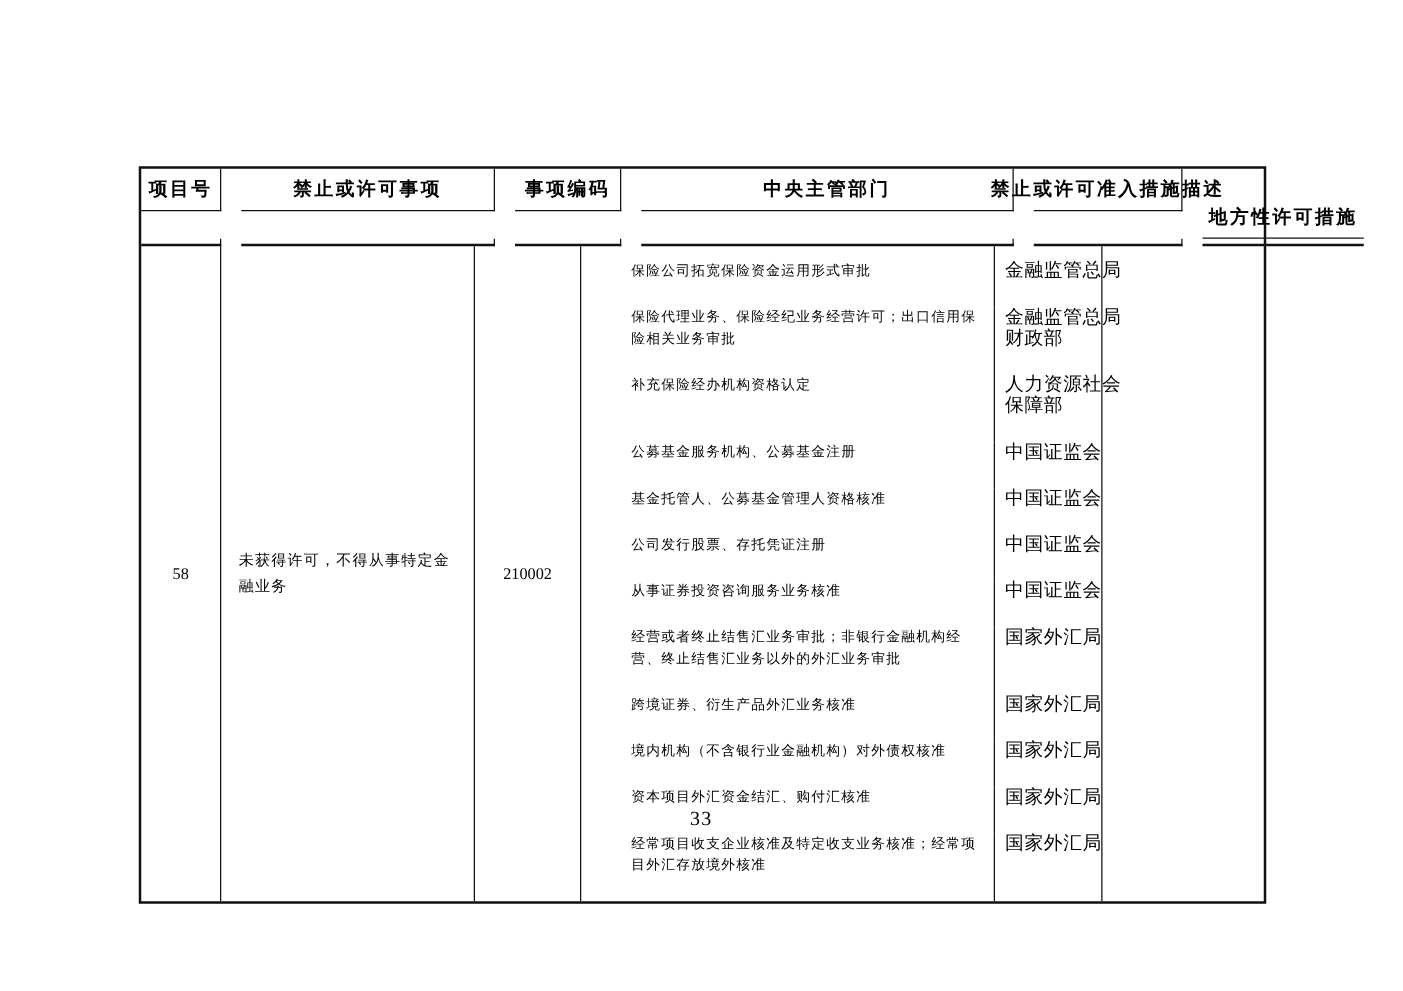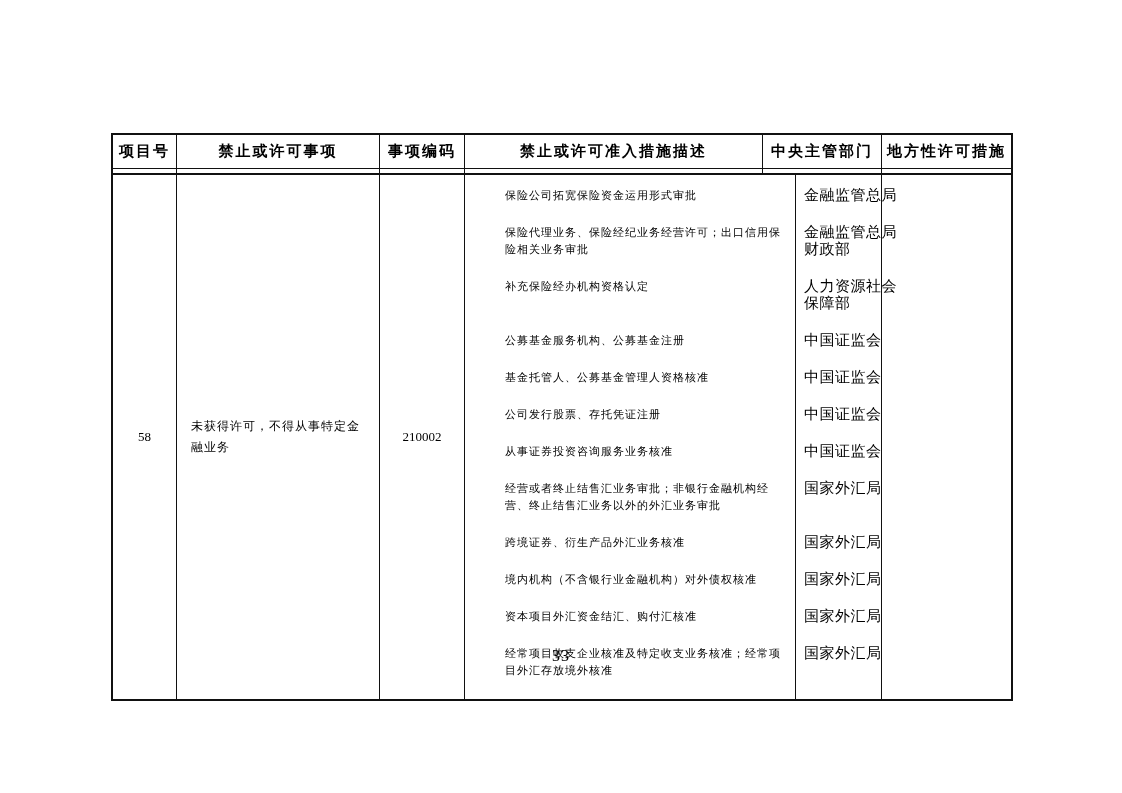--- a/index.html
+++ b/index.html
@@ -21,35 +21,36 @@
     left: 111px;
     top: 133px;
     width: 902px;
     border: 2px solid #111;
     box-sizing: border-box;
     background: #fff;
   }
   .hdr-row, .spacer-row {
     display: grid;
     grid-template-columns: 64px 203px 85px 298px 119px 129px;
+    gap: 16px;
   }
   .hdr-cell {
     box-sizing: border-box;
     height: 34px;
     display: flex;
     align-items: center;
     justify-content: center;
     font-weight: bold;
     font-size: 15px;
     letter-spacing: 2px;
     border-right: 1px solid #111;
     border-bottom: 1px solid #111;
     white-space: nowrap;
   }
-  .hdr-cell:last-child { border-right: none; }
+  .hdr-cell:last-child { border-right: none; margin-top: 22px; }
   .spacer-cell {
     box-sizing: border-box;
     height: 6px;
     border-right: 1px solid #111;
     border-bottom: 2.5px solid #111;
   }
   .spacer-cell:last-child { border-right: none; }
   .body-row {
     display: grid;
     grid-template-columns: 64px 203px 85px 417px 129px;
@@ -112,22 +113,22 @@
 <body>
 
 <div class="page">
 
   <div class="doc-table">
 
     <div class="hdr-row">
       <div class="hdr-cell">项目号</div>
       <div class="hdr-cell">禁止或许可事项</div>
       <div class="hdr-cell">事项编码</div>
+      <div class="hdr-cell">中央主管部门</div>
       <div class="hdr-cell">禁止或许可准入措施描述</div>
-      <div class="hdr-cell">中央主管部门</div>
       <div class="hdr-cell">地方性许可措施</div>
     </div>
 
     <div class="spacer-row">
       <div class="spacer-cell"></div>
       <div class="spacer-cell"></div>
       <div class="spacer-cell"></div>
       <div class="spacer-cell"></div>
       <div class="spacer-cell"></div>
       <div class="spacer-cell"></div>

